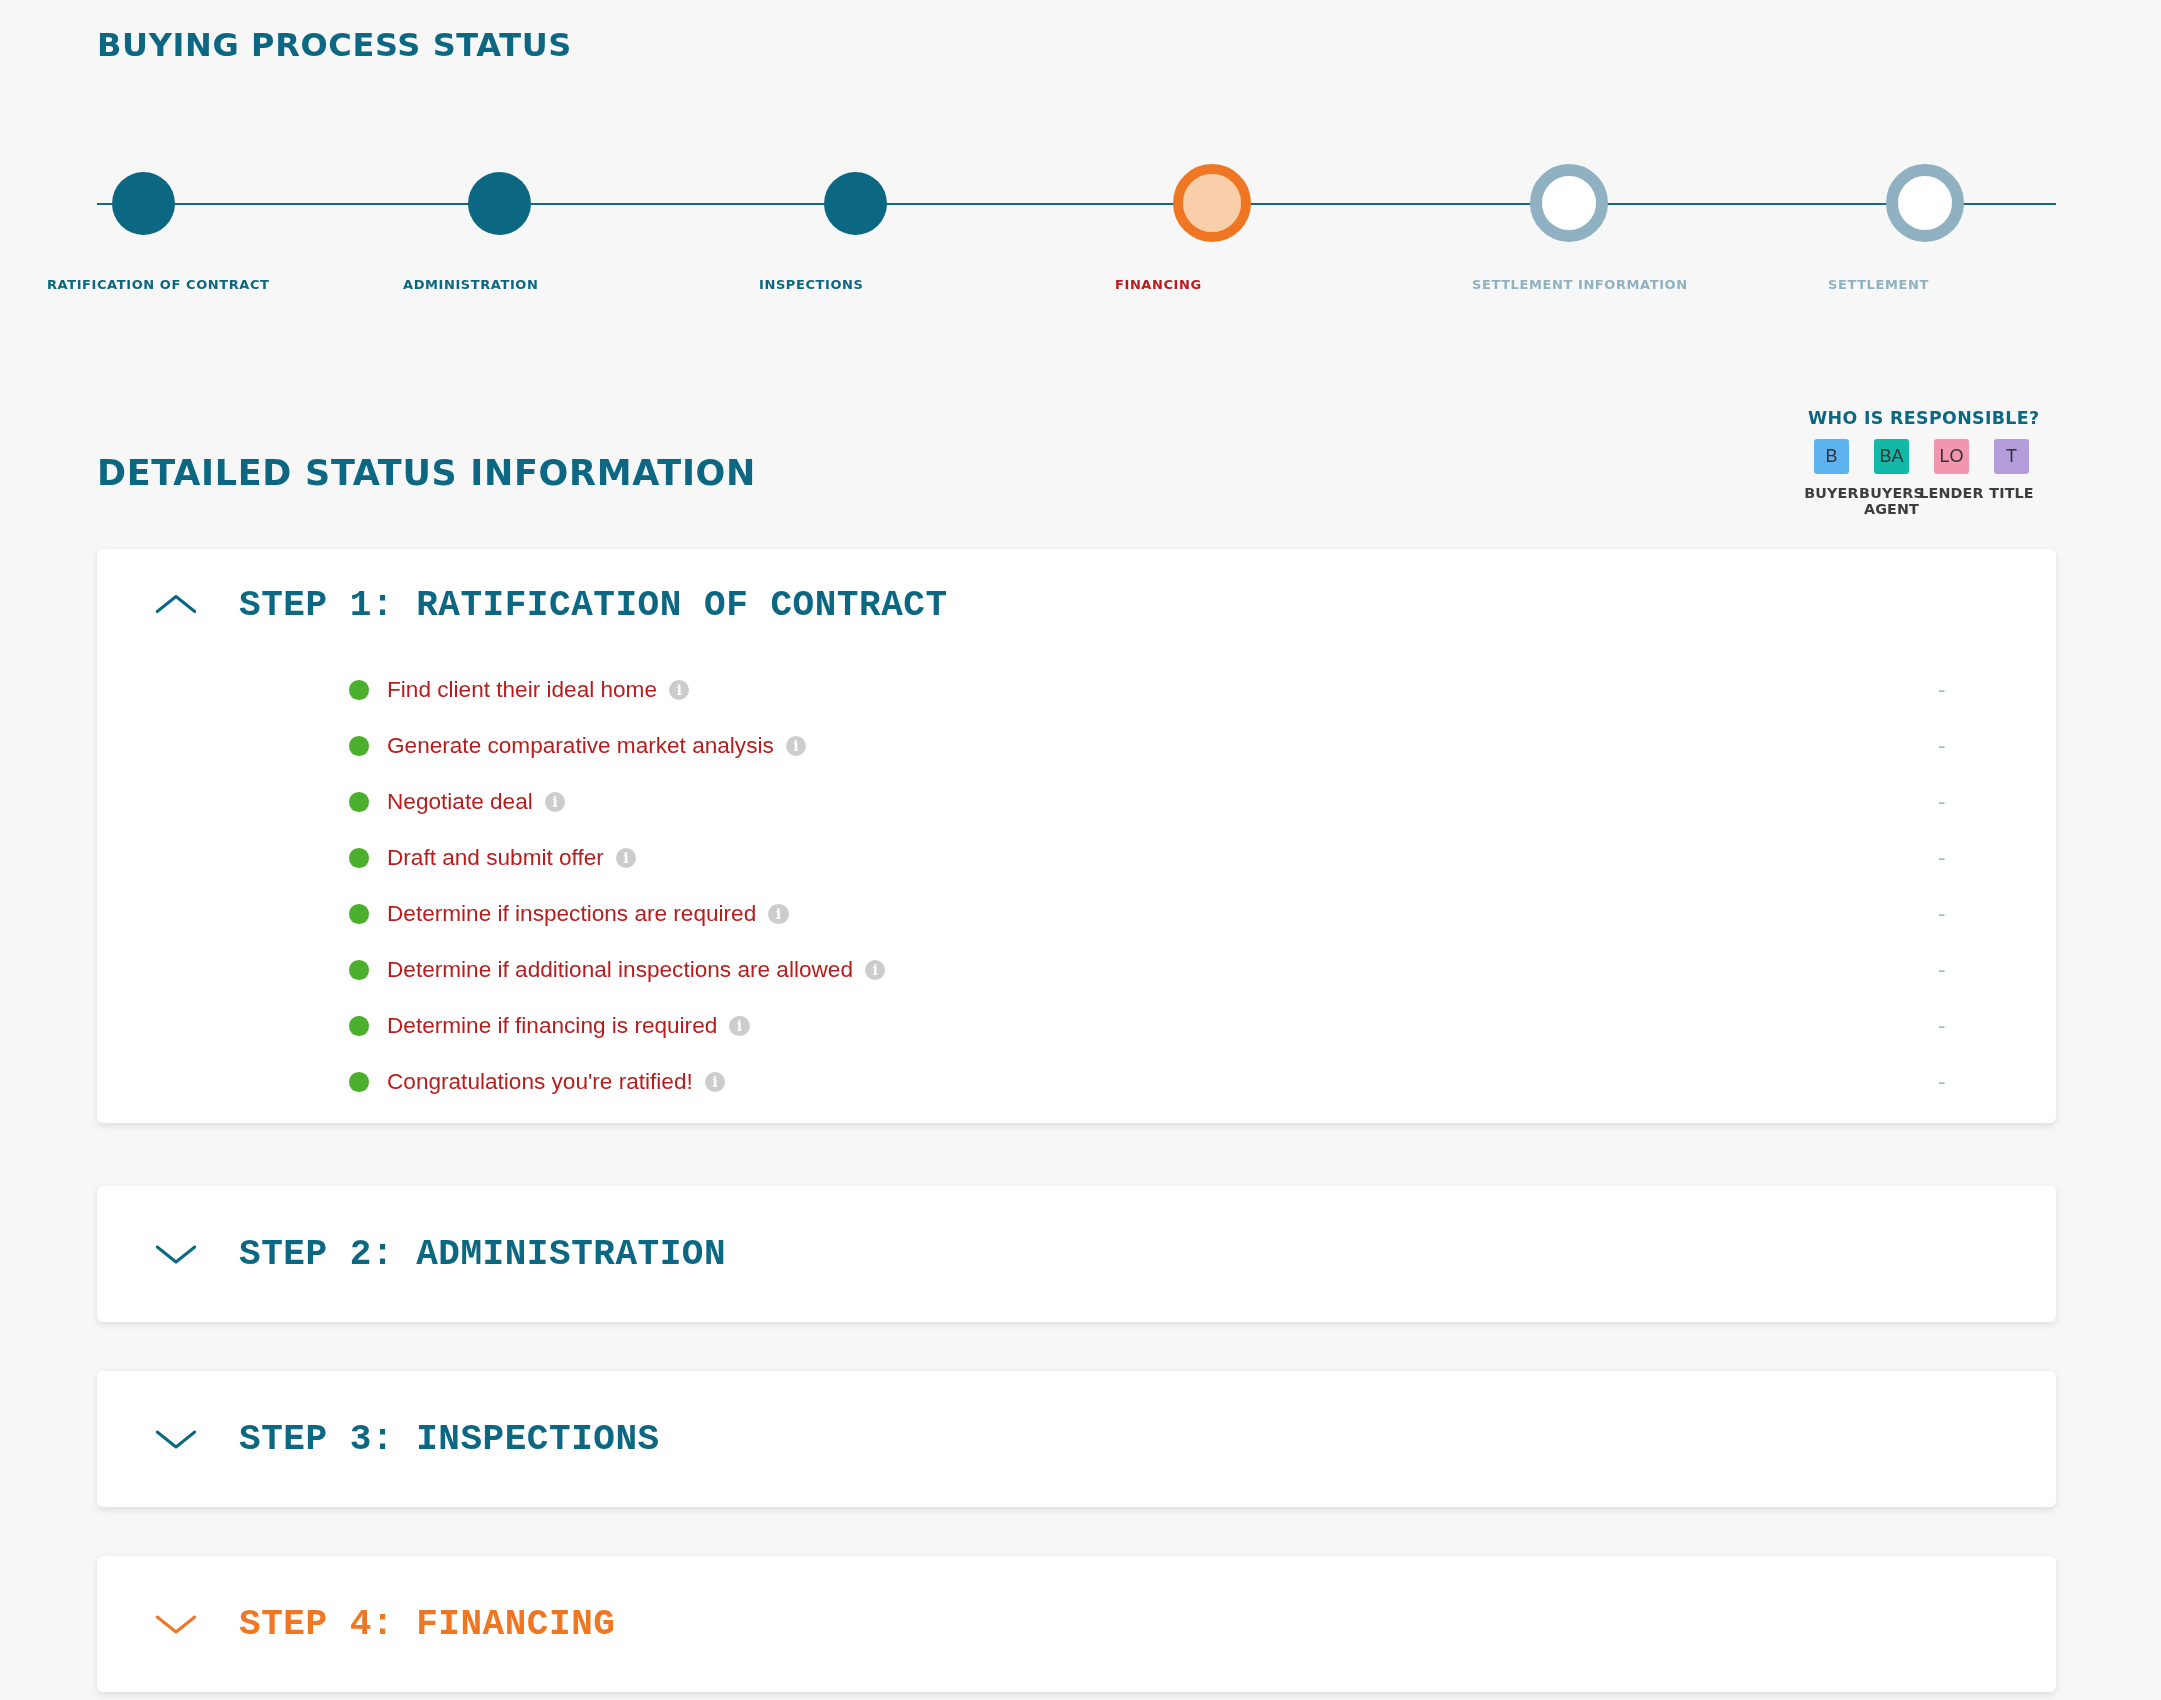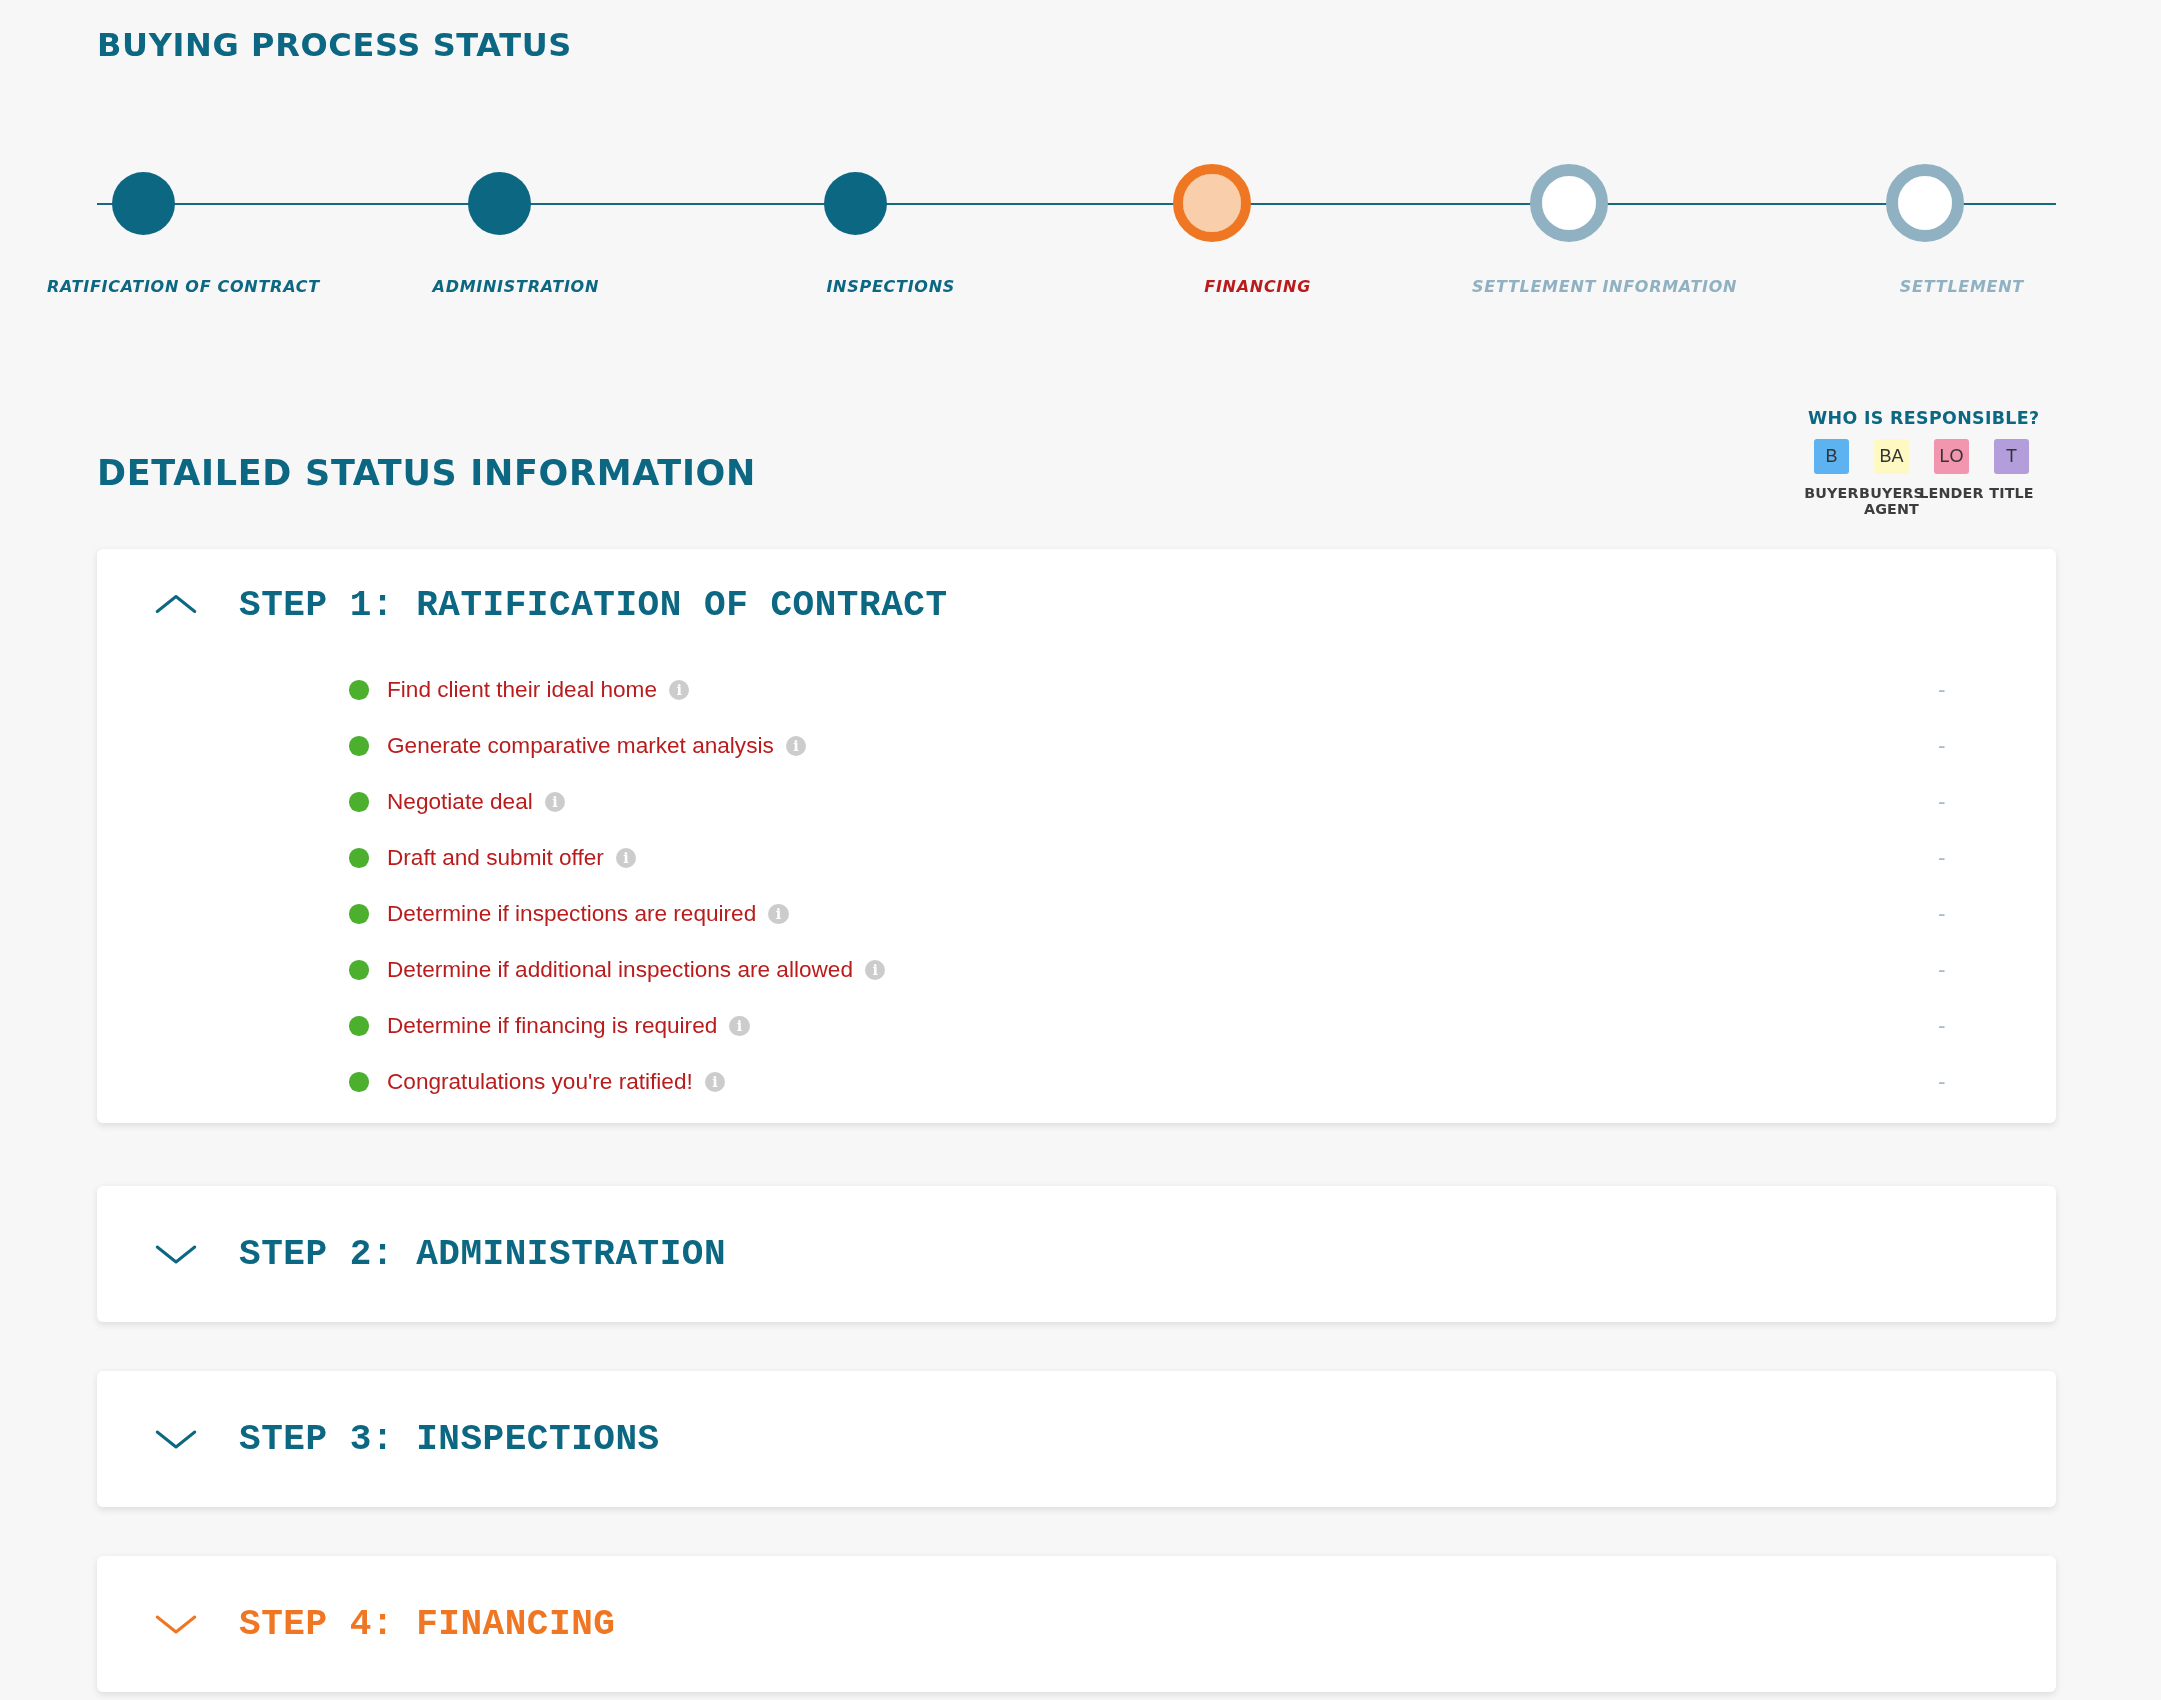--- a/index.html
+++ b/index.html
@@ -101,28 +101,27 @@
     width: 100%;
     height: 100%;
     border-radius: 50%;
     background: #ffffff;
   }
   .step-label {
     position: absolute;
     top: 134px;
     left: -65px;
     width: 196px;
-    text-align: right;
+    text-align: left;
     font-family: "DejaVu Sans", sans-serif;
     font-weight: 700;
-    font-size: 16px;
+    font-size: 13px;
     letter-spacing: 0.045em;
     white-space: nowrap;
     color: #0c6782;
-    font-style: italic;
   }
   .step-label.current { color: #b91c1c; }
   .step-label.upcoming { color: #8fb1c1; }
 
   
   .legend {
     position: absolute;
     left: 1808px;
     top: 408px;
     width: 242px;
@@ -312,21 +311,21 @@
   <div class="section-title" id="detailed-status-title">DETAILED STATUS INFORMATION</div>
 
   <div class="legend">
     <div class="legend-title">WHO IS RESPONSIBLE?</div>
     <div class="legend-items" id="legend-items">
         <div class="legend-item">
           <div class="legend-chip" style="background: rgb(92, 179, 239);">B</div>
           <div class="legend-caption">BUYER</div>
         </div>
         <div class="legend-item">
-          <div class="legend-chip" style="background: #fef9c3;">BA</div>
+          <div class="legend-chip" style="background: #14b8a6;">BA</div>
           <div class="legend-caption">BUYERS AGENT</div>
         </div>
         <div class="legend-item">
           <div class="legend-chip" style="background: rgb(242, 149, 174);">LO</div>
           <div class="legend-caption">LENDER</div>
         </div>
         <div class="legend-item">
           <div class="legend-chip" style="background: rgb(180, 157, 219);">T</div>
           <div class="legend-caption">TITLE</div>
         </div>

